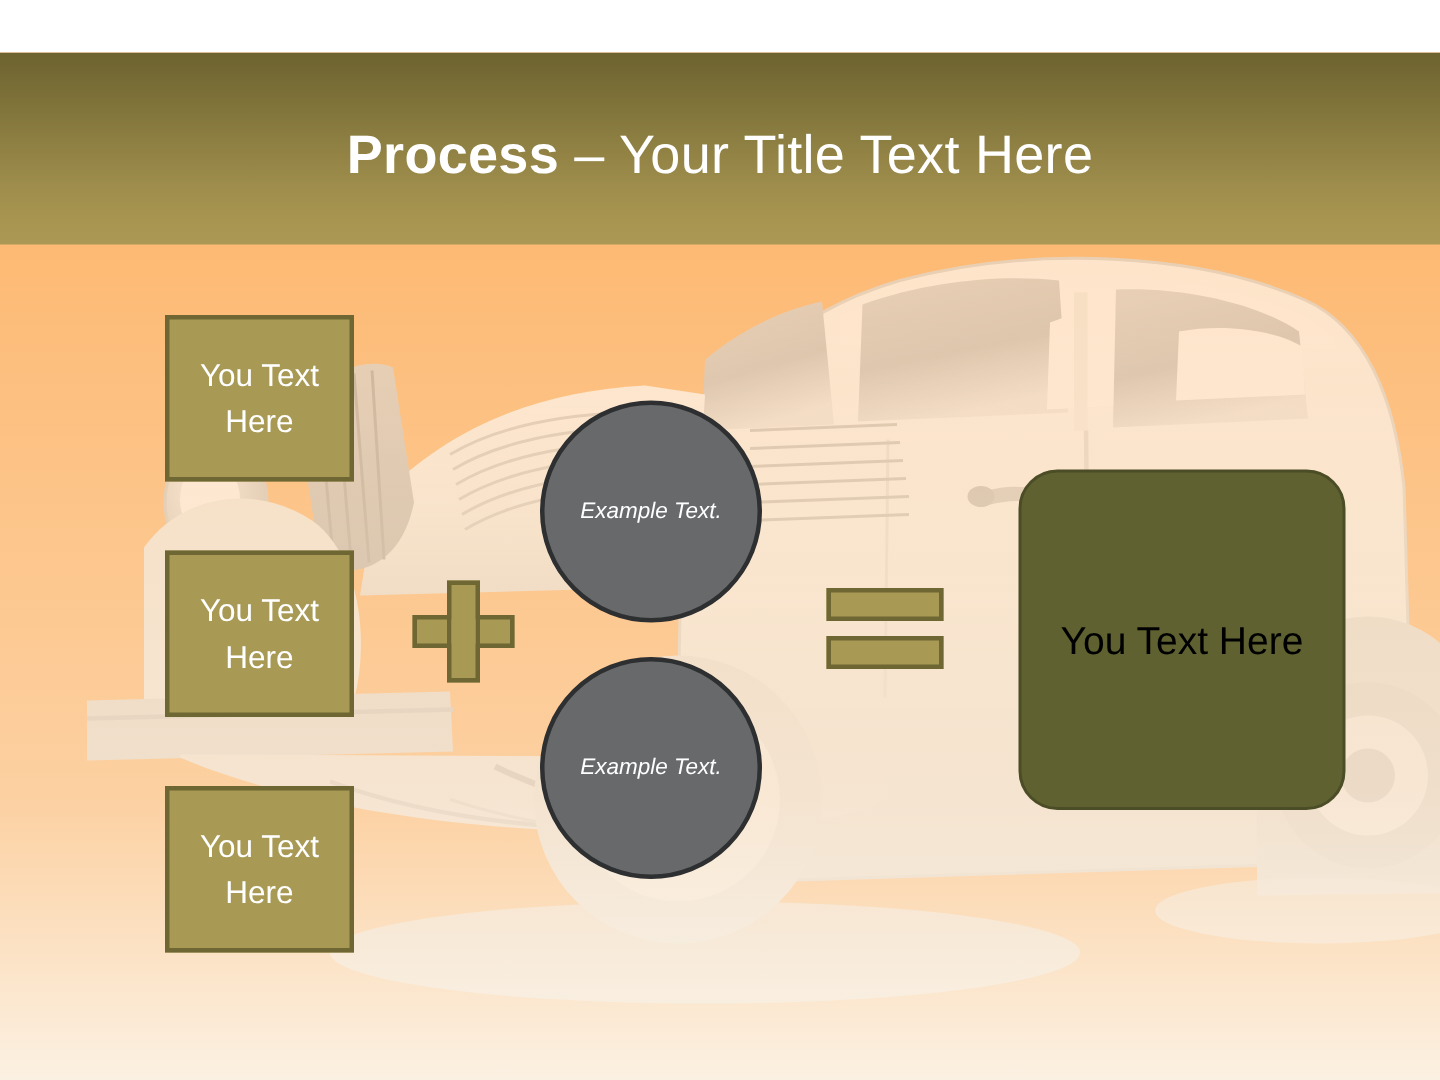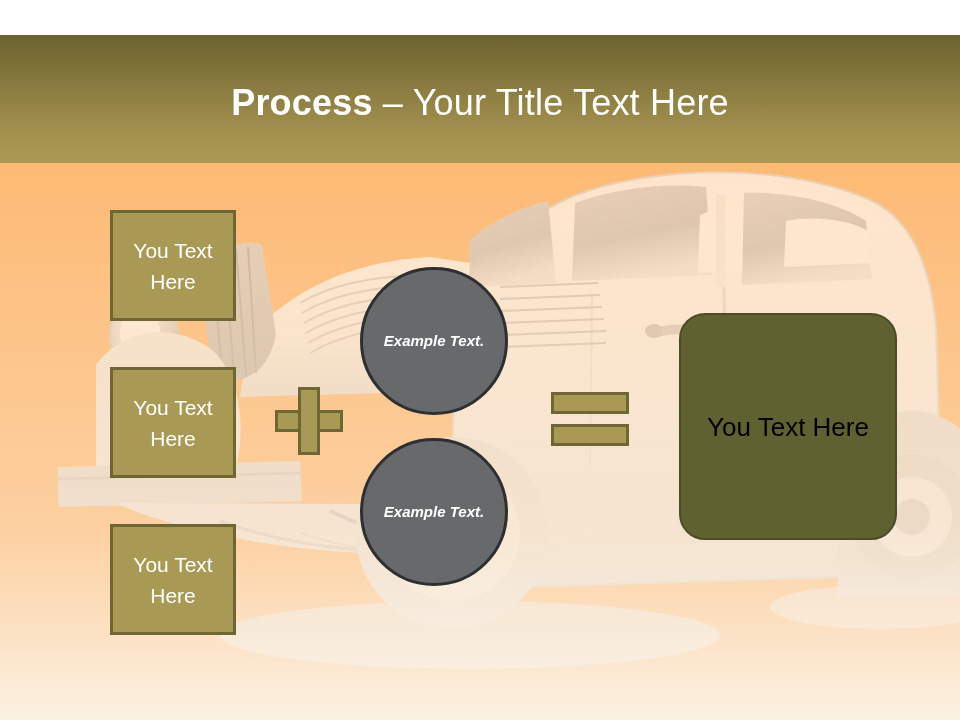--- a/index.html
+++ b/index.html
@@ -129,21 +129,21 @@
   .bubble {
     position: absolute;
     width: 148px;
     height: 148px;
     border-radius: 50%;
     background: #67696b;
     border: 3px solid #2d2f31;
     box-sizing: border-box;
     color: #ffffff;
     font-size: 15px;
-    font-weight: bold;
+    font-weight: normal;
     font-style: italic;
     line-height: 22px;
     text-align: center;
     display: flex;
     align-items: center;
     justify-content: center;
   }
   #bubble-1 { left: 360px; top: 232px; }
   #bubble-2 { left: 360px; top: 403px; }
 

